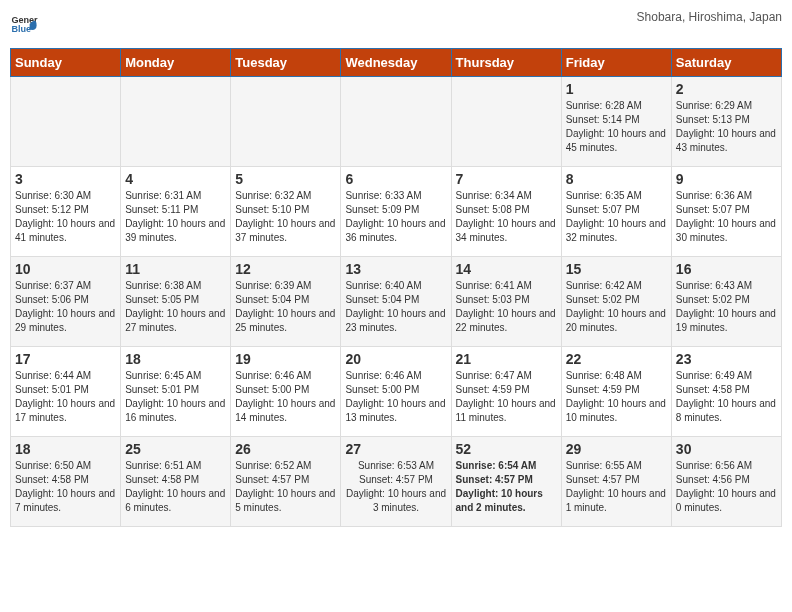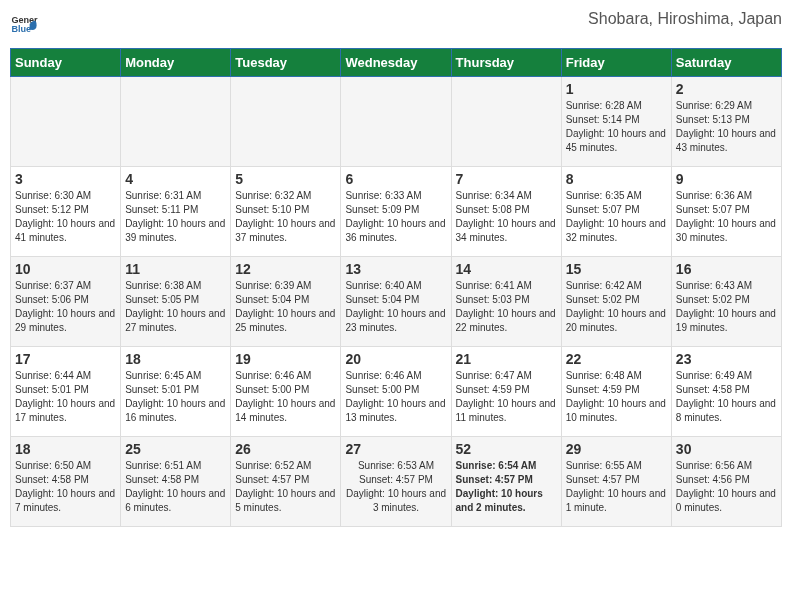--- a/index.html
+++ b/index.html
@@ -27,29 +27,29 @@
     }
     .title-area {
       text-align: right;
     }
     .month-title {
       font-size: 36px;
       font-weight: normal;
       color: #333;
     }
     .location-title {
-      font-size: 16px;
+      font-size: 12px;
       color: #555;
     }
     table {
       width: 100%;
       border-collapse: collapse;
     }
     thead tr {
-      background-color: #15803d;
+      background-color: #c2410c;
       color: white;
     }
     thead th {
       padding: 6px 4px;
       font-size: 13px;
       font-weight: bold;
       text-align: left;
       border: 1px solid #2c6fad;
     }
     tbody tr {

